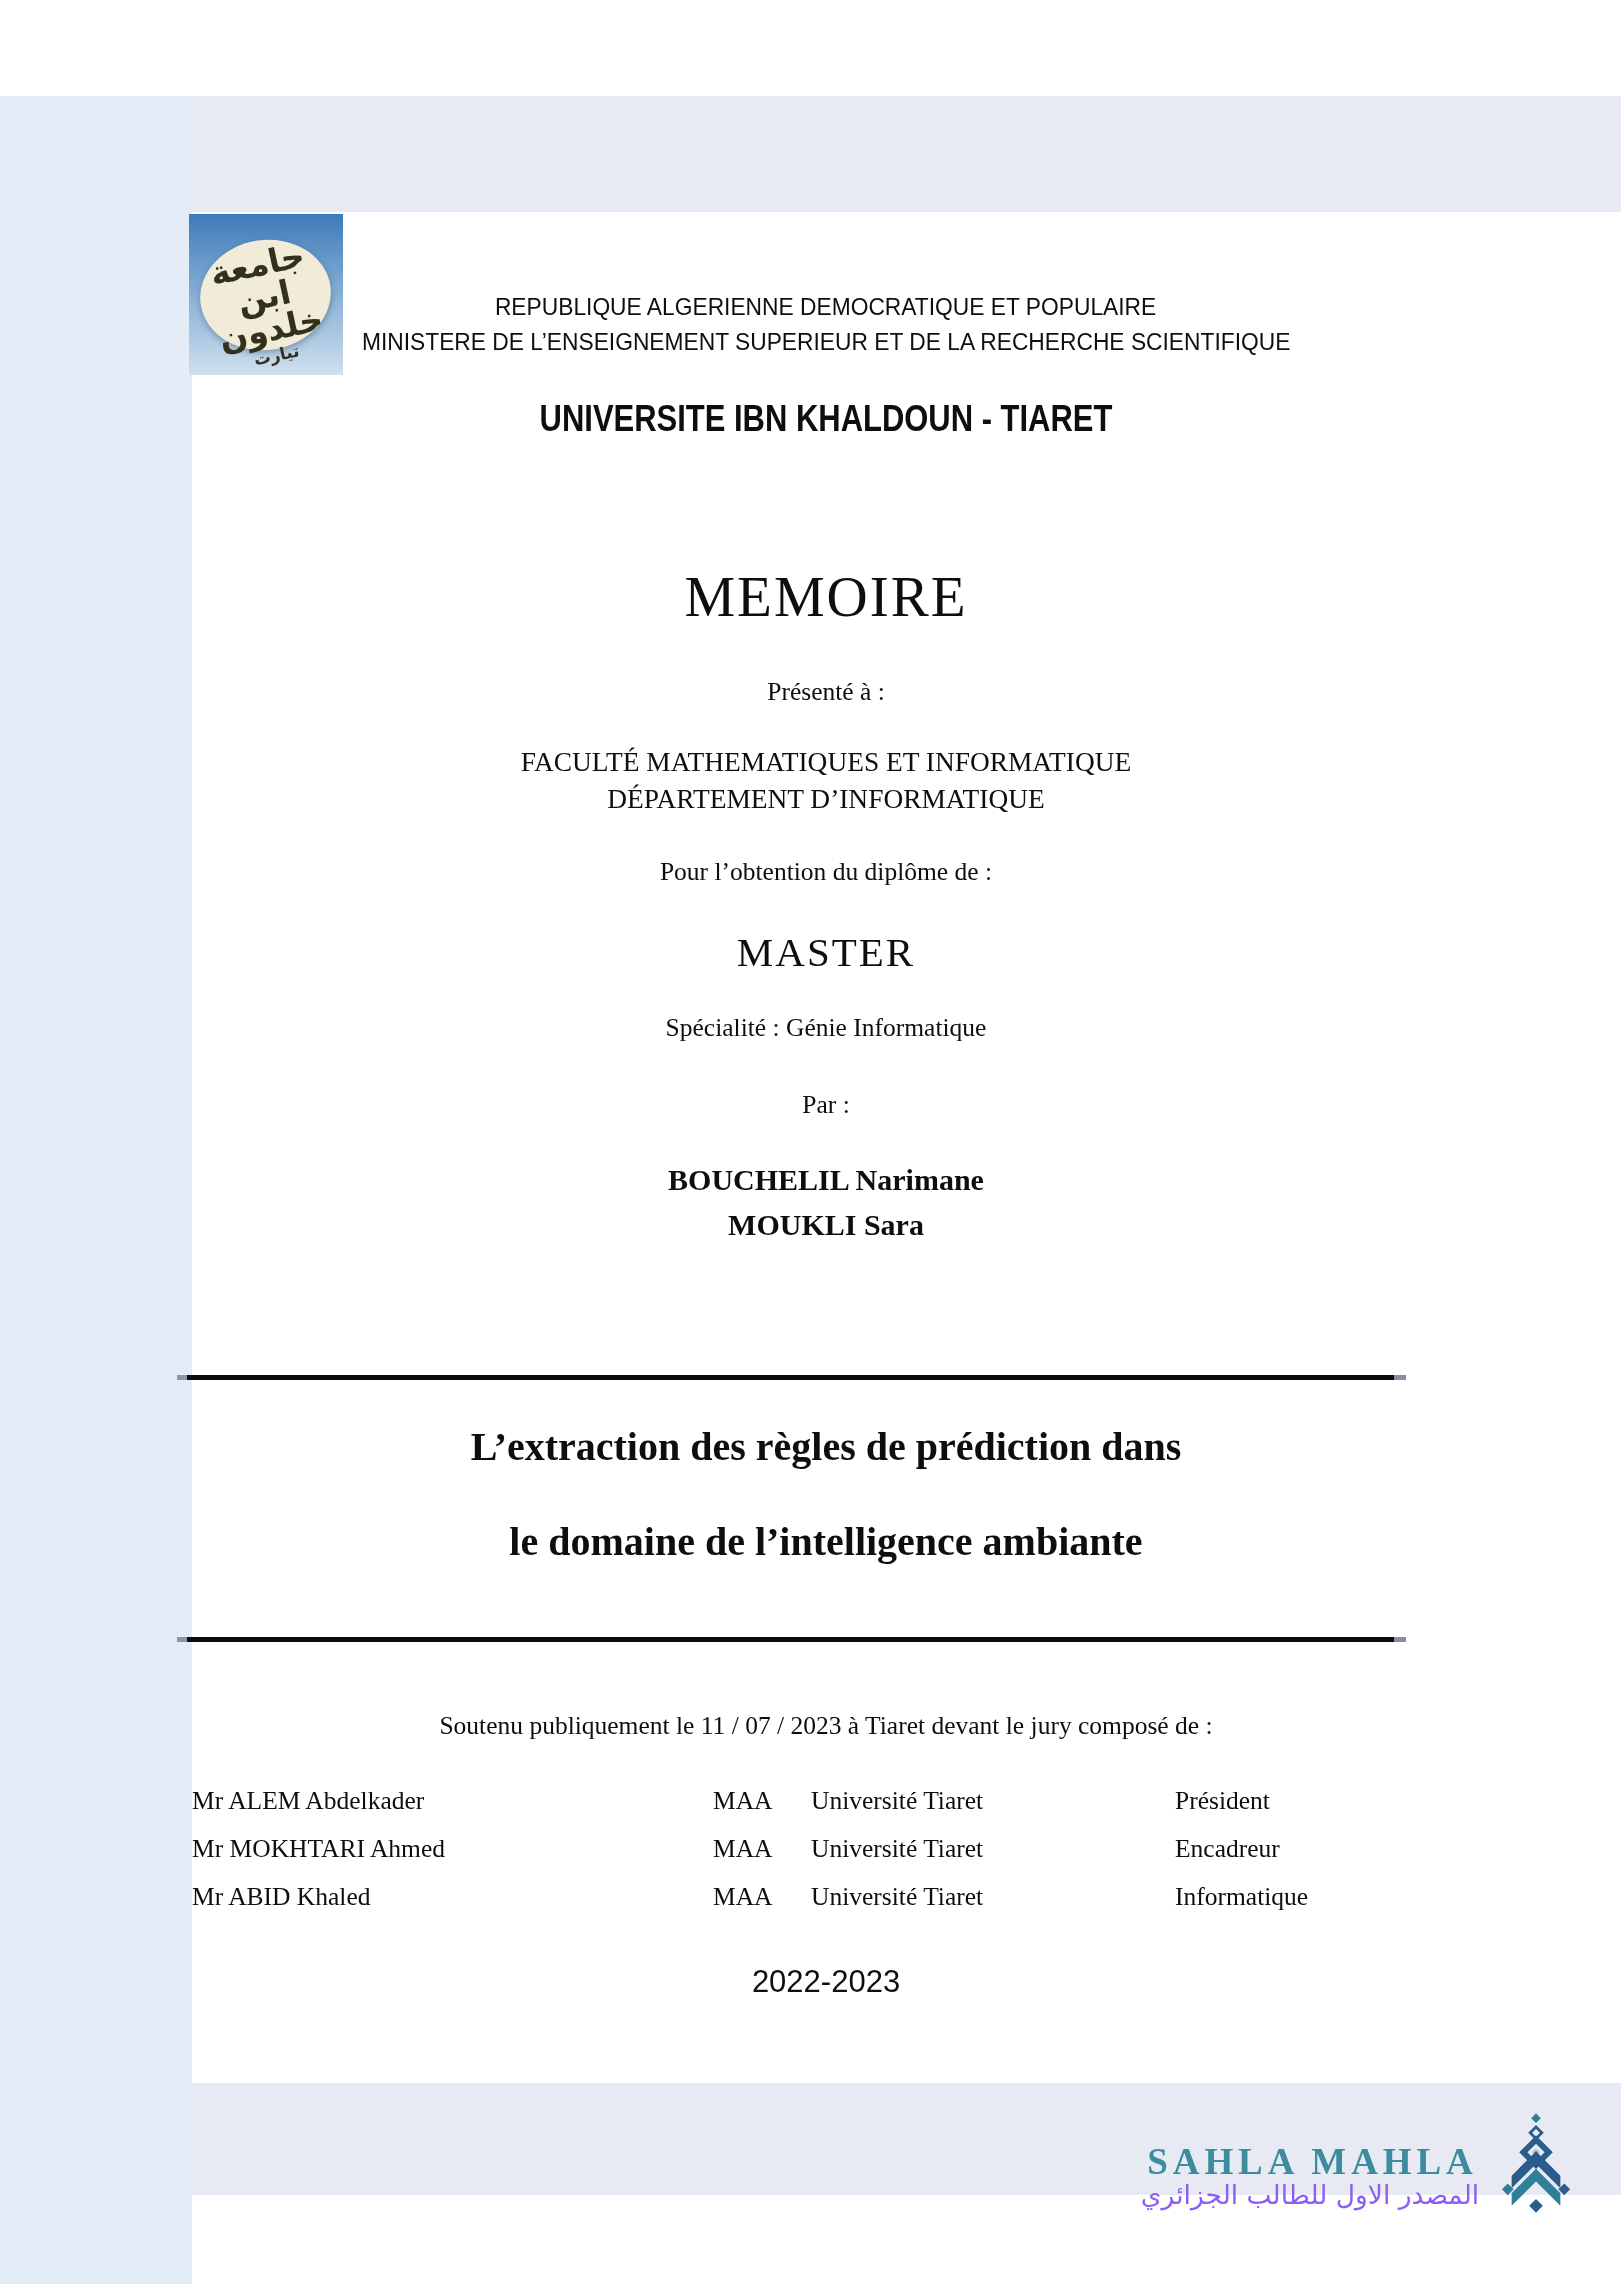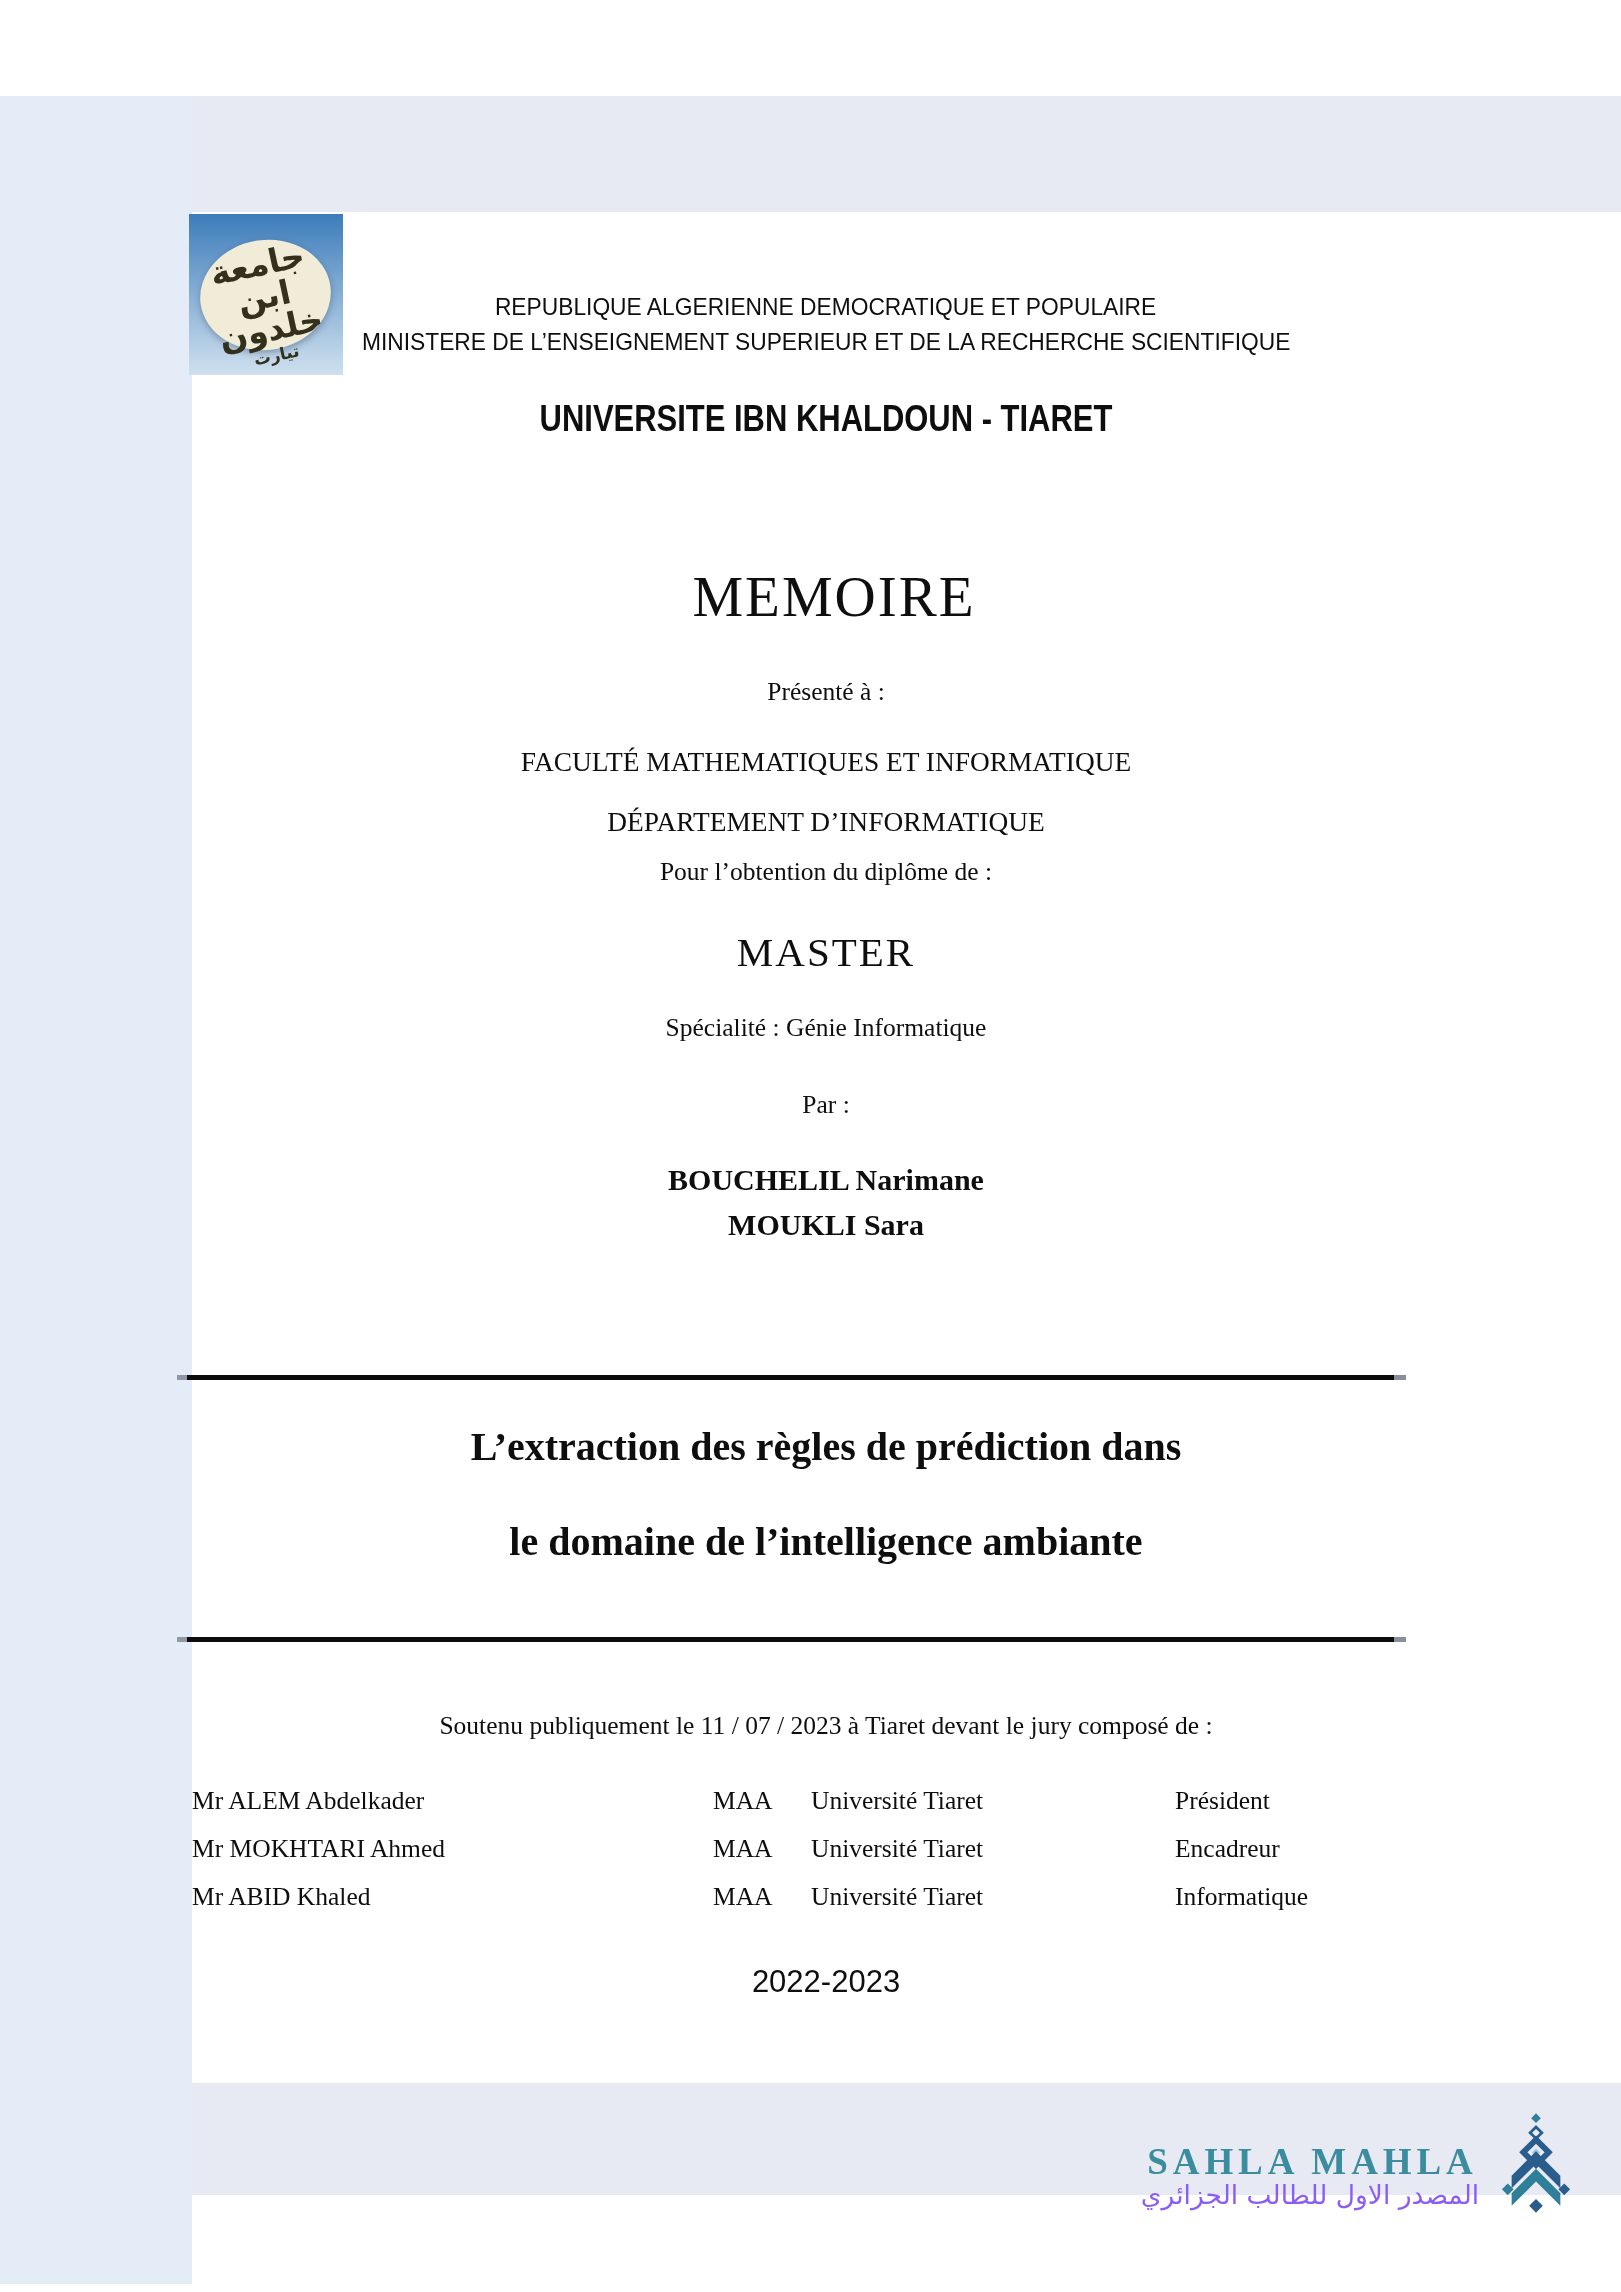--- a/index.html
+++ b/index.html
@@ -34,24 +34,24 @@
     transform:rotate(-12deg);font-family:"DejaVu Sans", sans-serif;
   }
   .seal-text .l2{font-size:16.7px;display:block;margin-top:2px;}
   
   .republic{top:294px;font-size:24.5px;letter-spacing:0px;}
   .ministry{top:329px;font-size:24.5px;}
   .squeeze>span{display:inline-block;transform:scaleX(0.93);transform-origin:center;white-space:nowrap;}
   .university{top:400px;font-size:36px;font-weight:700;}
   .university>span{display:inline-block;transform:scaleX(0.86);transform-origin:center;white-space:nowrap;letter-spacing:0px;}
   
-  .memoire{top:567px;font-size:57px;letter-spacing:2px;padding-left:8px;}
+  .memoire{top:567px;font-size:57px;letter-spacing:2px;}
   .presente{top:679px;font-size:25.5px;}
   .faculte{top:748px;font-size:27.4px;}
-  .departement{top:785px;font-size:27.4px;margin-top:23px;}
+  .departement{top:785px;font-size:27.4px;}
   .obtention{top:859px;font-size:25.5px;}
   .master{top:931px;font-size:41px;letter-spacing:2px;}
   .specialite{top:1015px;font-size:25.5px;}
   .par{top:1092px;font-size:25.5px;}
   .author1{top:1164px;font-size:30px;font-weight:700;}
   .author2{top:1209px;font-size:30px;font-weight:700;}
   .theme{top:1283px;font-size:25.5px;}
   
   .rule{
     left:177px;width:1229px;height:4.9px;

